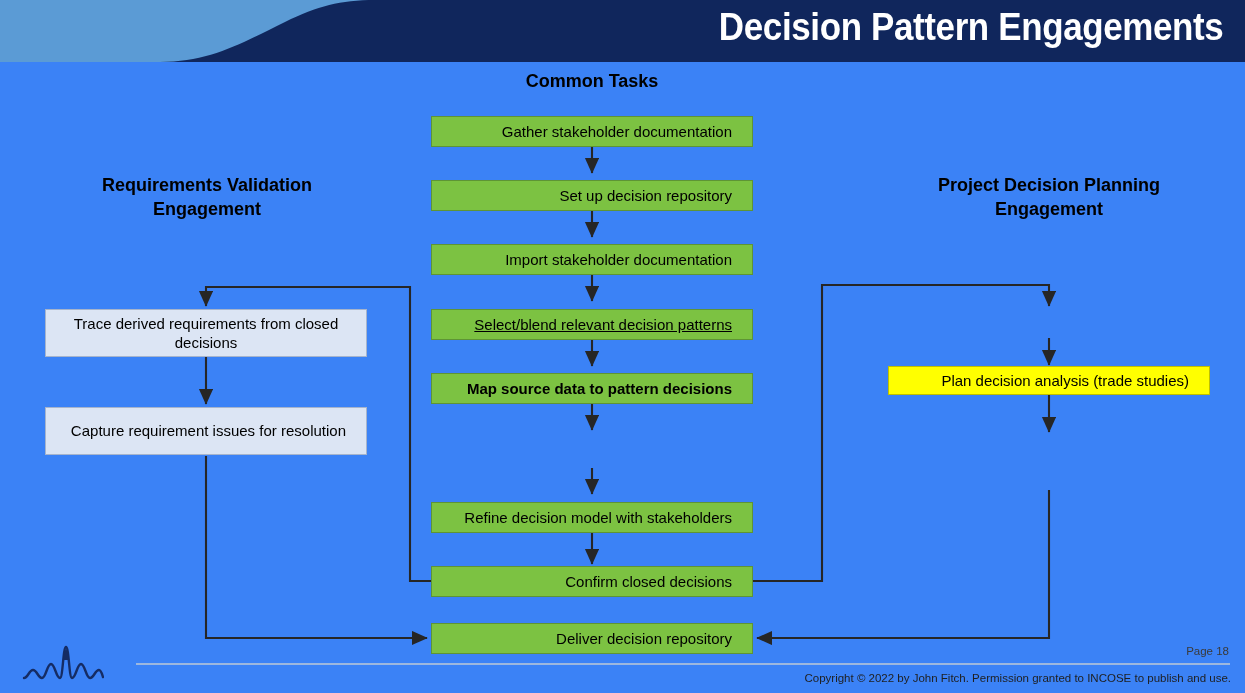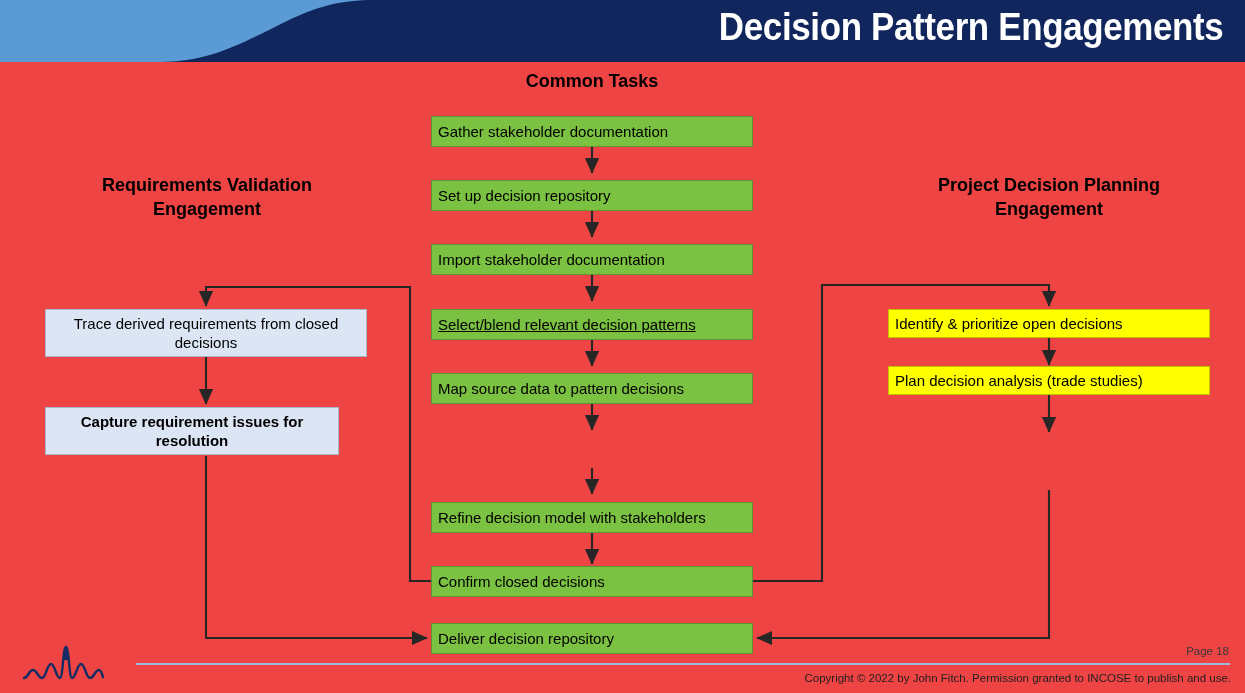--- a/index.html
+++ b/index.html
@@ -8,21 +8,21 @@
     padding: 0;
     background: #ffffff;
   }
   body {
     font-family: "Liberation Sans", sans-serif;
   }
   #slide {
     position: relative;
     width: 1245px;
     height: 693px;
-    background: #ef4444;
+    background: #3b82f6;
     overflow: hidden;
   }
 
   
   .header-band {
     position: absolute;
     left: 0; top: 0;
     width: 1245px;
     height: 62px;
     overflow: hidden;
@@ -54,31 +54,31 @@
   #heading-common  { left: 431px; top: 70px;  width: 322px; }
   #heading-left    { left: 42px;  top: 174px; width: 330px; }
   #heading-right   { left: 884px; top: 174px; width: 330px; }
 
   
   .node {
     position: absolute;
     box-sizing: border-box;
     display: flex;
     align-items: center;
-    justify-content: flex-start;
+    justify-content: flex-end;
     text-align: center;
     font-size: 15px;
     color: #000000;
     line-height: 1.3;
-    padding: 2px 6px;
+    padding: 2px 20px;
   }
   .node.green  { background: #7CC242; border: 1px solid #5E9435; }
   .node.blue   { background: #DCE5F4; border: 1px solid #A6B4CC; }
   .node.yellow { background: #FFFF00; border: 1px solid #BFBF00; }
-  .node.strong { font-weight: normal; }
+  .node.strong { font-weight: bold; }
 
   
   .connectors {
     position: absolute;
     left: 0; top: 0;
     width: 1245px;
     height: 693px;
     pointer-events: none;
   }
 
@@ -191,27 +191,24 @@
   <div class="node green" style="left:431px; top:566px; width:322px; height:31px;">
     <span>Confirm closed decisions</span>
   </div>
   <div class="node green" style="left:431px; top:623px; width:322px; height:31px;">
     <span>Deliver decision repository</span>
   </div>
 
   <div class="node blue" style="left:45px; top:309px; width:322px; height:48px;">
     <span>Trace derived requirements from closed decisions</span>
   </div>
-  <div class="node blue" style="left:45px; top:407px; width:294px; height:48px;font-weight:bold;">
+  <div class="node blue" style="left:45px; top:407px; width:322px; height:48px;">
     <span>Capture requirement issues for resolution</span>
   </div>
 
-  <div class="node yellow" style="left:888px; top:309px; width:322px; height:29px;">
-    <span>Identify &amp; prioritize open decisions</span>
-  </div>
   <div class="node yellow" style="left:888px; top:366px; width:322px; height:29px;">
     <span>Plan decision analysis (trade studies)</span>
   </div>
 
   <svg class="logo" viewBox="0 0 82 46">
     <path d="M 2 38 C 6 38 7 30 11 30 C 15 30 16 38 20 38
              C 24 38 25 24 29 24 C 33 24 34 38 38 38
              C 41 38 41 7 44 7 C 47 7 47 38 50 38
              C 54 38 55 24 59 24 C 63 24 64 38 68 38
              C 72 38 73 30 77 30 C 79 30 80 34 81 37" fill="none" stroke="#152C64" stroke-width="2.4" stroke-linecap="round"></path>

